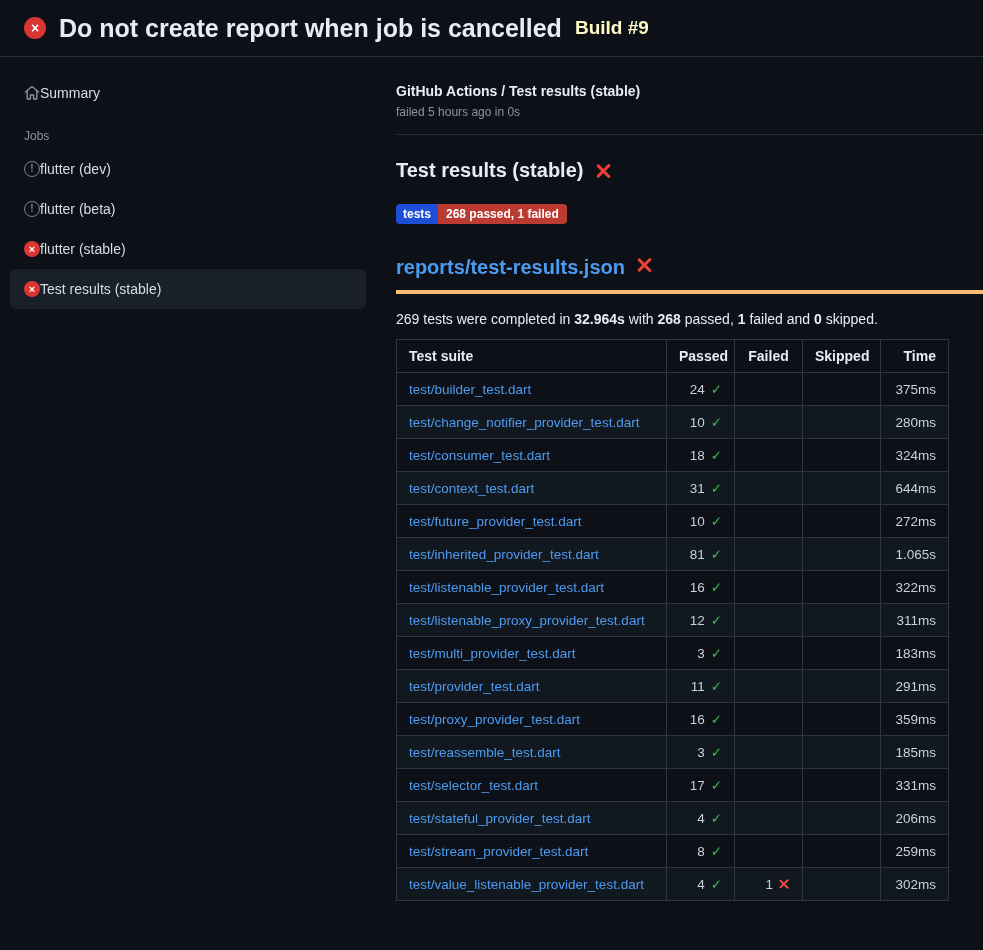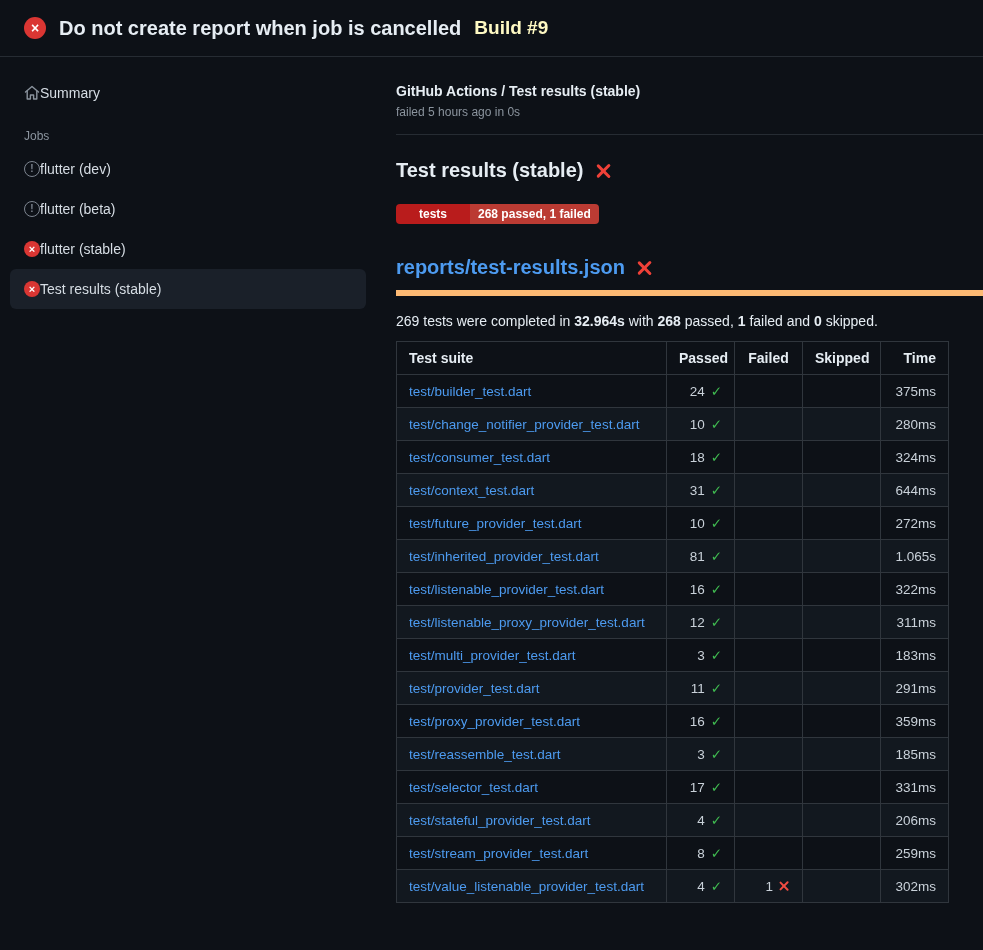--- a/index.html
+++ b/index.html
@@ -8,21 +8,21 @@
     width: 983px; height: 950px; overflow: hidden;
     background: #0d1117; color: #e6edf3;
     font-family: "Liberation Sans", "DejaVu Sans", sans-serif;
   }
   
   .top {
     display: flex; align-items: center; gap: 13px;
     height: 57px; padding: 0 24px;
     border-bottom: 1px solid #262c33;
   }
-  .top h1 { font-size: 20px; font-weight: 700; margin: 0; color: #e6edf3; }
+  .top h1 { font-size: 25px; font-weight: 700; margin: 0; color: #e6edf3; }
   .build { font-size: 19px; color: #fef9c3; font-weight: 700; }
   
   .status-circle {
     width: 16px; height: 16px; border-radius: 50%;
     display: inline-flex; align-items: center; justify-content: center;
     flex: 0 0 auto; line-height: 1;
   }
   .status-circle.failed { background: #da3633; color: #fff; font-size: 11px; font-weight: 700; }
   .status-circle.neutral { border: 1.5px solid #7d8590; color: #7d8590; font-size: 10px; font-weight: 700; background: transparent; }
   .status-circle.big { width: 22px; height: 22px; font-size: 14px; }
@@ -44,27 +44,27 @@
   .status-line { font-size: 12px; color: #8b949e; margin-top: 6px; }
   .divider { border: 0; border-top: 1px solid #262c33; margin: 15px 0 0 0; }
   .section-title {
     margin: 24px 0 0; font-size: 20px; font-weight: 700; color: #e6edf3;
     display: flex; align-items: center; gap: 11px;
   }
   .badge {
     display: inline-flex; margin-top: 22px; font-size: 12px; font-weight: 600;
     border-radius: 4px; overflow: hidden; line-height: 1;
   }
-  .badge-label { background: #b91c1c; color: #fff; padding: 4px 23px; }
+  .badge-label { background: #1d4ed8; color: #fff; padding: 4px 7px; }
   .badge-value { background: #bb3b33; color: #fff; padding: 4px 8px; }
   .report-heading {
     margin: 32px 0 0; padding-bottom: 11px;
-    border-bottom: 6px solid #fdba74;
+    border-bottom: 4px solid #fdba74;
     font-size: 20px; font-weight: 700;
-    display: flex; align-items: center; gap: 11px;
+    display: flex; align-items: flex-start; gap: 11px;
   }
   .report-link { color: #4d9bf0; text-decoration: none; }
   .summary-line { font-size: 14px; color: #e6edf3; margin: 17px 0 12px; }
   .summary-line strong { font-weight: 700; }
   
   .cross { position: relative; display: inline-block; }
   .cross::before, .cross::after {
     content: ""; position: absolute; background: #ef4138; border-radius: 2px;
     left: 50%; top: 50%;
   }

